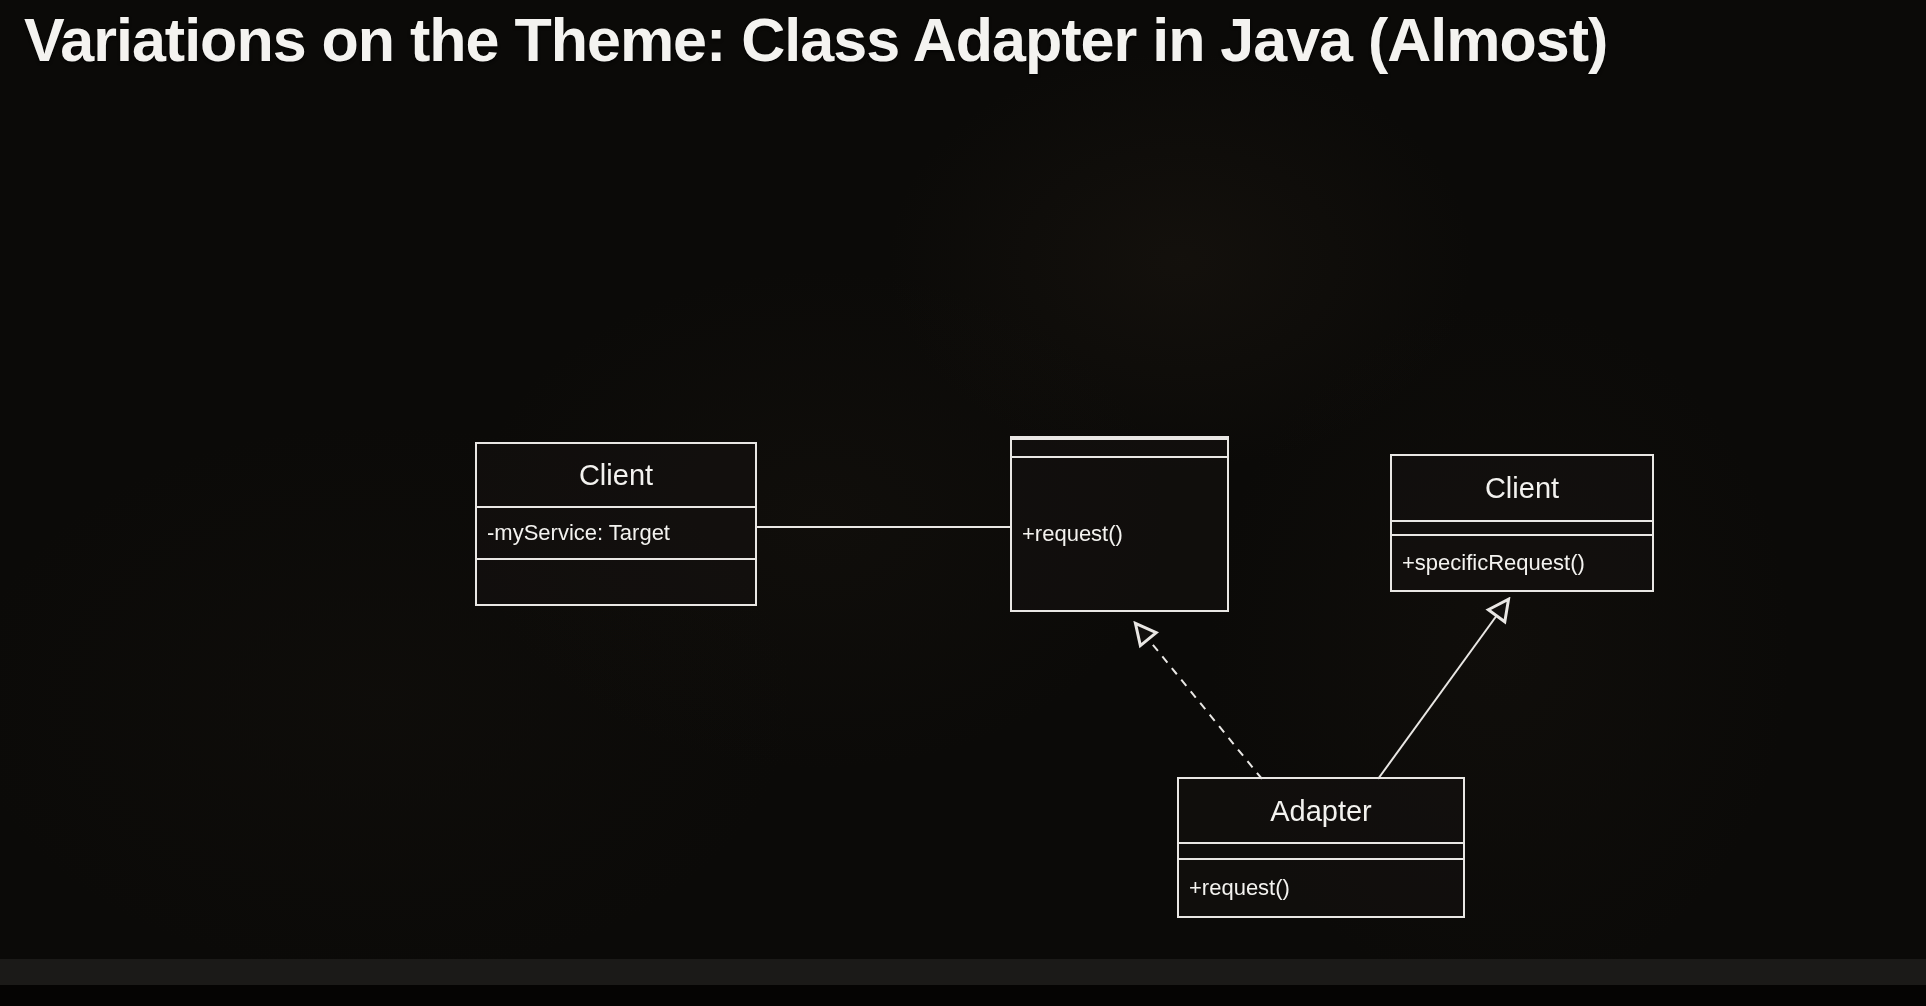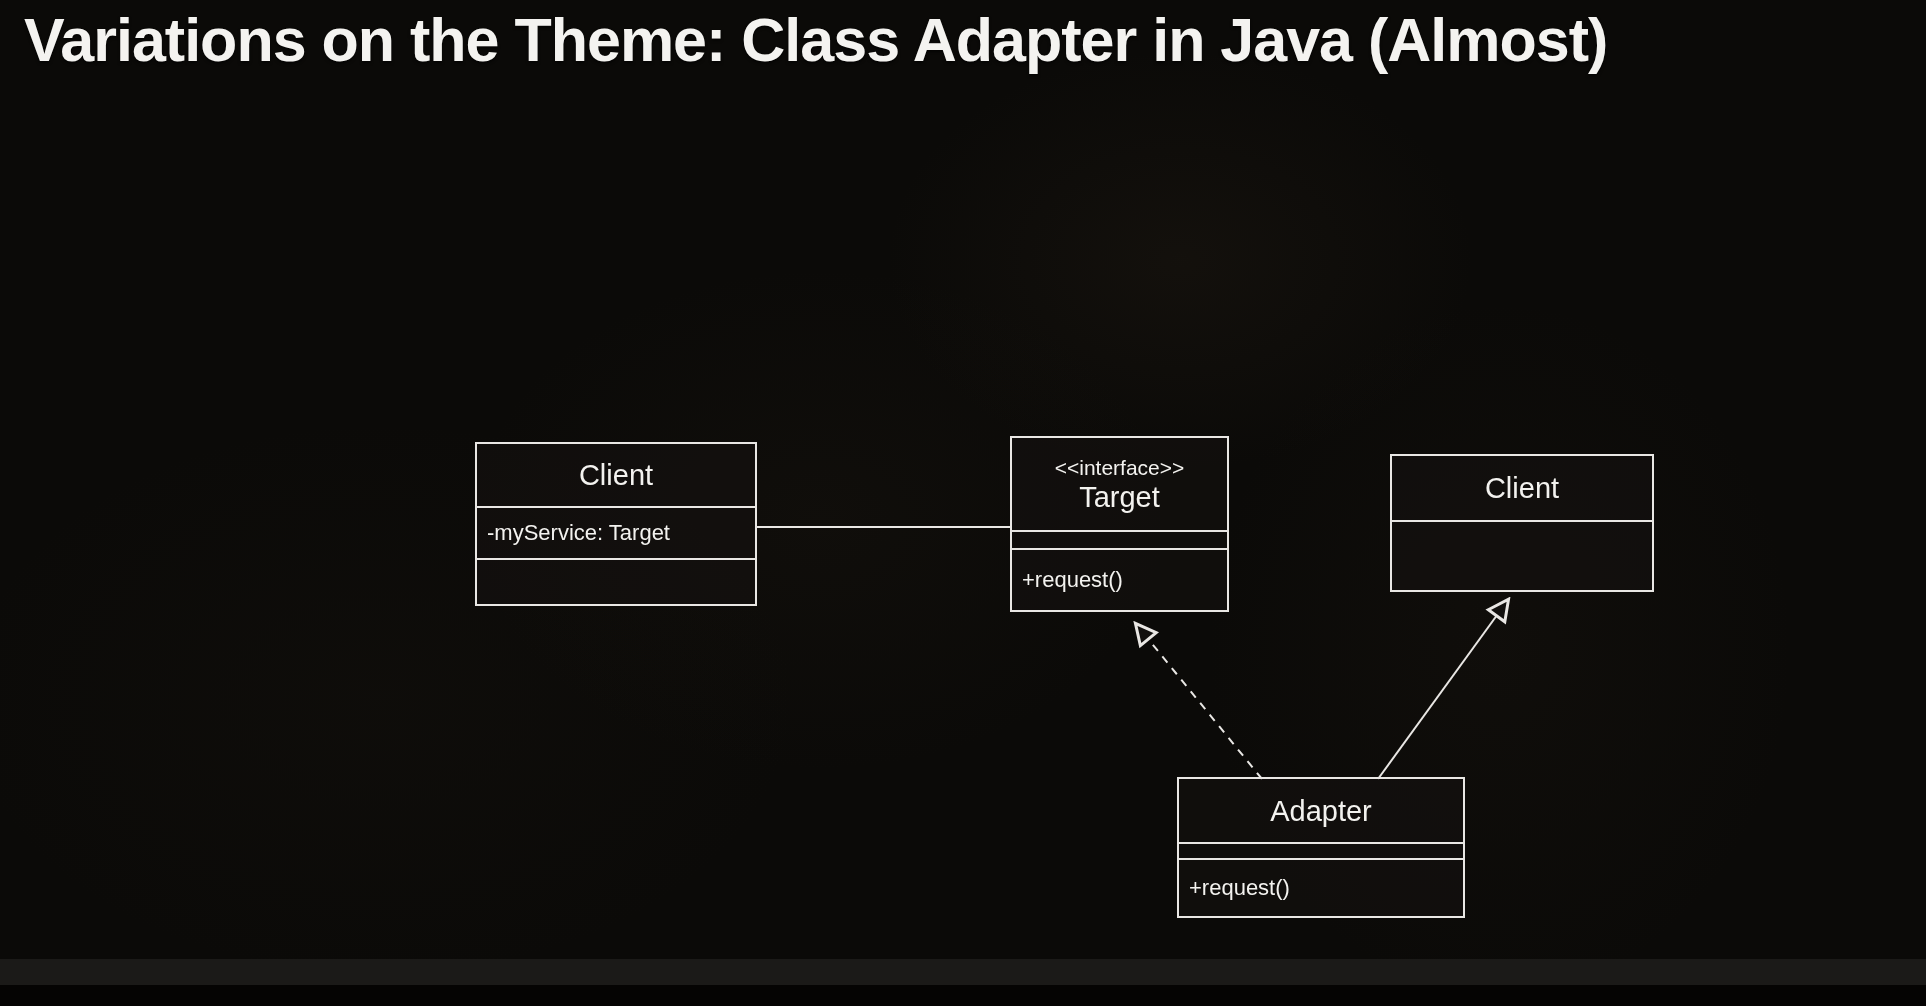--- a/index.html
+++ b/index.html
@@ -104,31 +104,28 @@
     <line x1="1378" y1="779" x2="1508" y2="600" stroke="#e9e7e4" stroke-width="2" marker-end="url(#uml-arrowhead)"></line>
   </svg>
 
   <div class="uml-box" style="left:475px; top:442px; width:282px; height:164px;">
     <div class="uml-title" style="height:62px;">Client</div>
     <div class="uml-section" style="height:52px;">-myService: Target</div>
     <div class="uml-section empty grow"></div>
   </div>
 
   <div class="uml-box" style="left:1010px; top:436px; width:219px; height:176px;">
-    <div class="uml-title" style="height:92px;">
-      <span class="uml-stereotype">&lt;&lt;interface&gt;&gt;</span>
-      <span>Target</span>
-    </div>
     <div class="uml-section empty" style="height:18px;"></div>
     <div class="uml-section grow">+request()</div>
   </div>
 
   <div class="uml-box" style="left:1390px; top:454px; width:264px; height:138px;">
     <div class="uml-title" style="height:64px;">Client</div>
     <div class="uml-section empty" style="height:14px;"></div>
+    <div class="uml-section grow">+specificRequest()</div>
   </div>
 
   <div class="uml-box" style="left:1177px; top:777px; width:288px; height:141px;">
     <div class="uml-title" style="height:63px;text-align:center;">Adapter</div>
     <div class="uml-section empty" style="height:16px;"></div>
     <div class="uml-section grow">+request()</div>
   </div>
 
   <div id="bottom-strip"></div>
 

